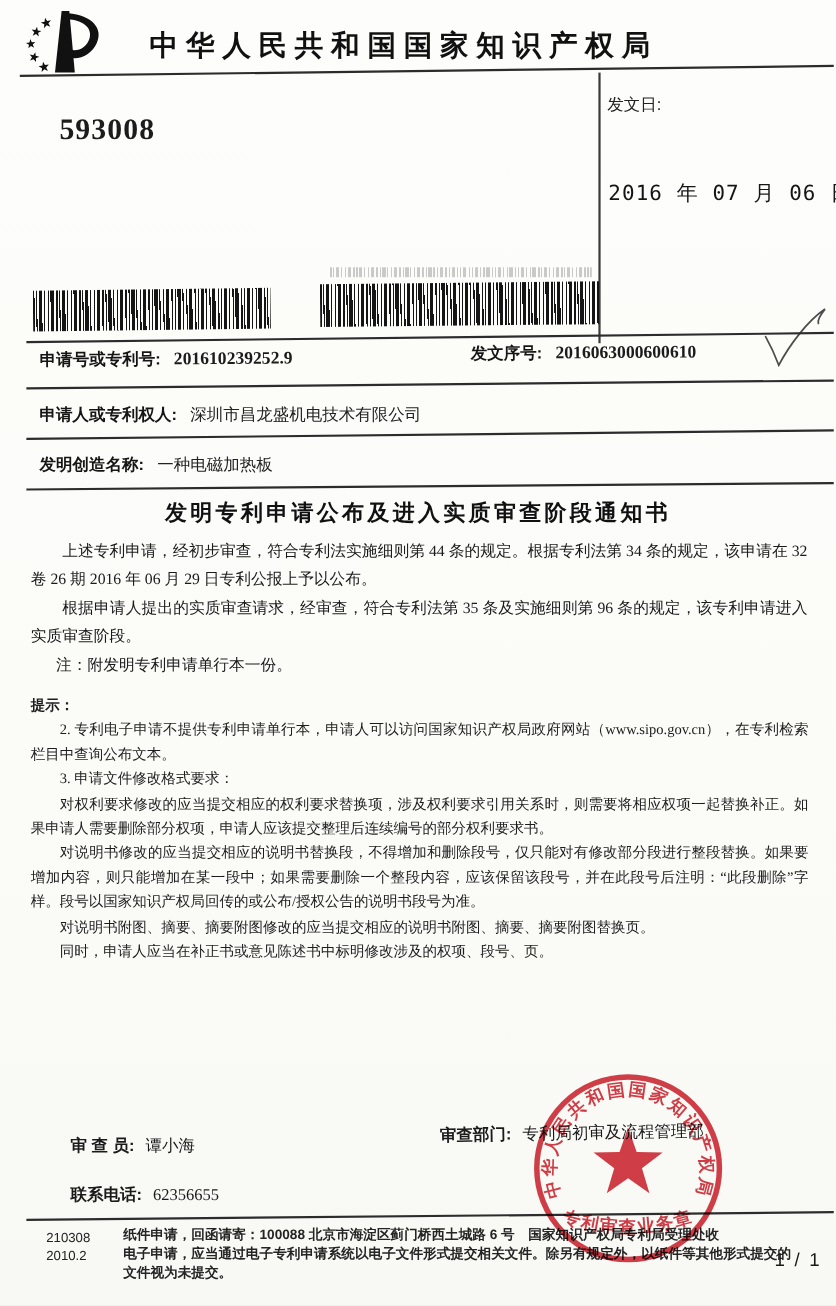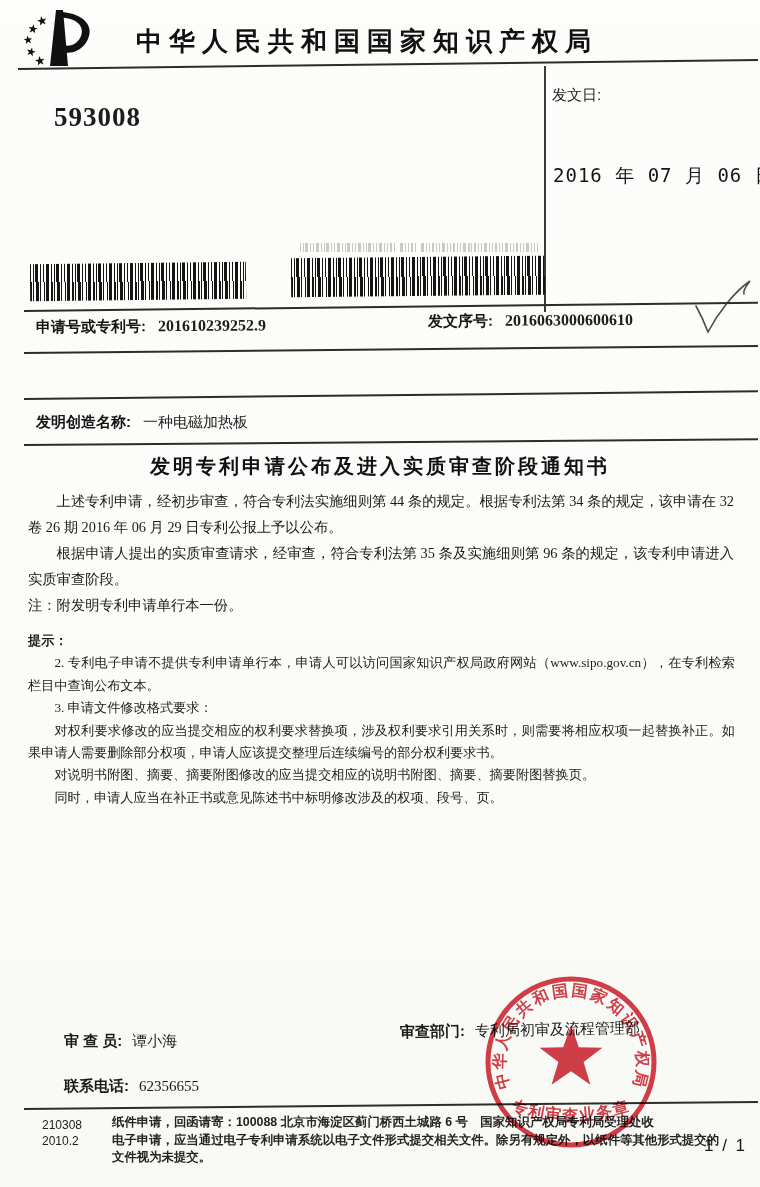--- a/index.html
+++ b/index.html
@@ -129,45 +129,49 @@
 
   <div class="abs meta-row row-app">
     <span class="meta-label">申请号或专利号:</span><span class="meta-value">201610239252.9</span>
     <span class="issue-no">
       <span class="meta-label">发文序号:</span><span class="meta-value">2016063000600610</span>
     </span>
   </div>
 
   <div class="abs rule rule3"></div>
 
+  <div class="abs meta-row row-applicant">
+    <span class="meta-label">申请人或专利权人:</span><span class="meta-value-plain">深圳市昌龙盛机电技术有限公司</span>
+  </div>
 
   <div class="abs rule rule4"></div>
 
   <div class="abs meta-row row-invention">
     <span class="meta-label">发明创造名称:</span><span class="meta-value-plain">一种电磁加热板</span>
   </div>
 
   <div class="abs rule rule5"></div>
 
   <div class="abs notice-title">发明专利申请公布及进入实质审查阶段通知书</div>
 
   <div class="abs body-wrap">
     <div>
         <p>上述专利申请，经初步审查，符合专利法实施细则第 44 条的规定。根据专利法第 34 条的规定，该申请在 32 卷 26 期 2016 年 06 月 29 日专利公报上予以公布。</p>
         <p>根据申请人提出的实质审查请求，经审查，符合专利法第 35 条及实施细则第 96 条的规定，该专利申请进入实质审查阶段。</p>
       </div>
-    <p class="note-line" style="text-indent:0;">注：附发明专利申请单行本一份。</p>
+    <p class="note-line" style="text-indent:0;margin-left:23px;">注：附发明专利申请单行本一份。</p>
   </div>
 
   <div class="abs tips">
     <div class="tips-heading">提示：</div>
     <div>
         <p>2. 专利电子申请不提供专利申请单行本，申请人可以访问国家知识产权局政府网站（www.sipo.gov.cn），在专利检索栏目中查询公布文本。</p>
         <p>3. 申请文件修改格式要求：</p>
         <p>对权利要求修改的应当提交相应的权利要求替换项，涉及权利要求引用关系时，则需要将相应权项一起替换补正。如果申请人需要删除部分权项，申请人应该提交整理后连续编号的部分权利要求书。</p>
+        <p>对说明书修改的应当提交相应的说明书替换段，不得增加和删除段号，仅只能对有修改部分段进行整段替换。如果要增加内容，则只能增加在某一段中；如果需要删除一个整段内容，应该保留该段号，并在此段号后注明：“此段删除”字样。段号以国家知识产权局回传的或公布/授权公告的说明书段号为准。</p>
         <p>对说明书附图、摘要、摘要附图修改的应当提交相应的说明书附图、摘要、摘要附图替换页。</p>
         <p>同时，申请人应当在补正书或意见陈述书中标明修改涉及的权项、段号、页。</p>
       </div>
   </div>
 
   <div class="abs sig sig-examiner">
     <span class="lbl">审  查  员:</span><span class="val">谭小海</span>
   </div>
   <div class="abs sig sig-phone">
     <span class="lbl">联系电话:</span><span class="val">62356655</span>

